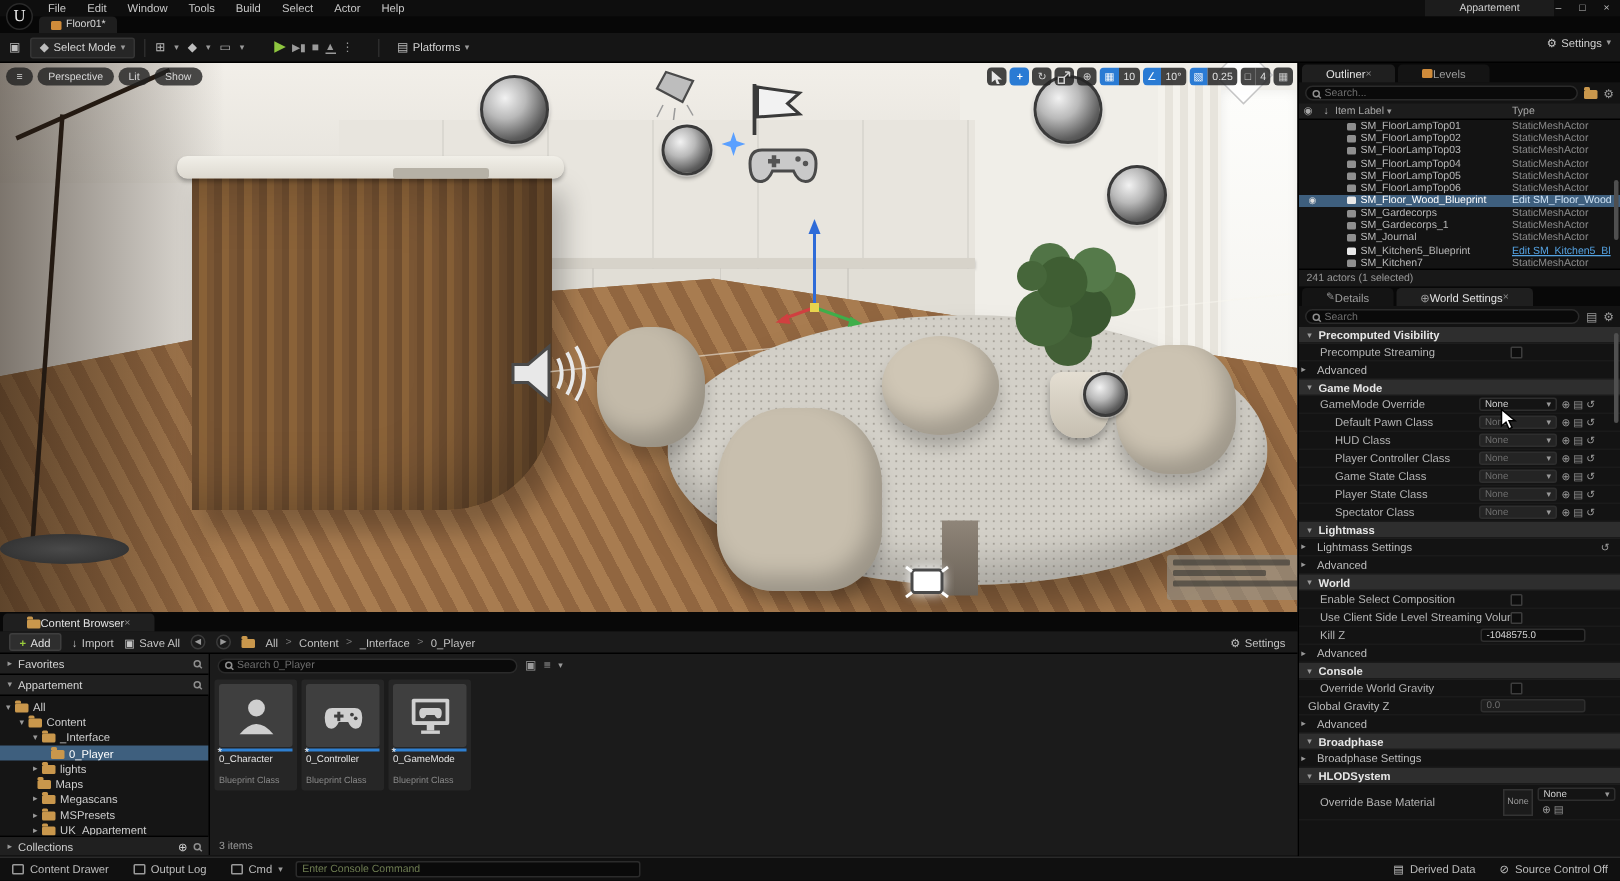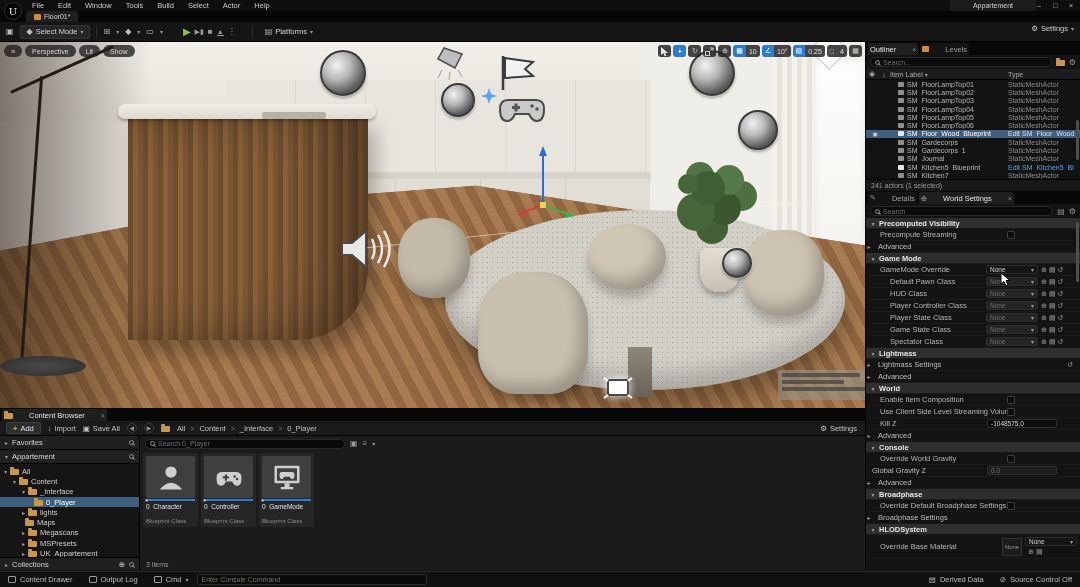--- a/index.html
+++ b/index.html
@@ -110,21 +110,21 @@
     display:flex; align-items:center; justify-content:center; gap:2px; font-size:7px; color:#cfcfcf; }
   .vbtn.active { background:#2a7bd4; color:#fff; }
   .snapgrp { display:flex; border-radius:3px; overflow:hidden; height:12px; }
   .snapgrp .ic { background:#2a7bd4; color:#fff; padding:0 3px; display:flex; align-items:center; font-size:7px; }
   .snapgrp .ic.off { background:rgba(36,36,36,.85); color:#cfcfcf; }
   .snapgrp .val { background:rgba(36,36,36,.85); color:#e2e2e2; padding:0 3px; display:flex;
     align-items:center; font-size:7px; }
 
   
   .tabstrip { height:13px; background:#080808; display:flex; align-items:flex-end; padding-left:2px; gap:2px; }
-  .ptab { height:12px; padding:0 2px; display:flex; align-items:center; gap:16px; font-size:7.5px;
+  .ptab { height:12px; padding:0 16px; display:flex; align-items:center; gap:0; font-size:7.5px;
     color:#9f9f9f; background:#141414; border-radius:3px 3px 0 0;text-align:right; }
   .ptab.active { background:#1f1f1f; color:#e3e3e3; }
   .ptab .x { color:#8a8a8a; font-size:7px; }
   .searchrow { height:14px; display:flex; align-items:center; gap:4px; padding:0 4px; background:#131313; }
   .searchbox { flex:1; height:10px; background:#0a0a0a; border:1px solid #2a2a2a; border-radius:5px;
     display:flex; align-items:center; gap:3px; padding:0 4px; color:#6e6e6e; font-size:7px; }
   .lens { width:5px; height:5px; border:1px solid #8f8f8f; border-radius:50%; position:relative; flex:none; }
   .lens::after { content:""; position:absolute; width:3px; height:1px; background:#8f8f8f;
     transform:rotate(45deg); right:-2px; bottom:-1px; }
   .srIc { color:#9a9a9a; font-size:8px; }
@@ -590,74 +590,74 @@
           <span>None</span>
           <span class="chev">▾</span>
         </span>
         <span class="rowics">
           <span>⊕</span>
           <span>▤</span>
           <span>↺</span>
         </span>
       </div>
       <div class="ws-row">
+        <span class="ws-label ind">Game State Class</span>
+        <span class="dd dim">
+          <span>None</span>
+          <span class="chev">▾</span>
+        </span>
+        <span class="rowics">
+          <span>⊕</span>
+          <span>▤</span>
+          <span>↺</span>
+        </span>
+      </div>
+      <div class="ws-row">
         <span class="ws-label ind">Player State Class</span>
         <span class="dd dim">
           <span>None</span>
           <span class="chev">▾</span>
         </span>
         <span class="rowics">
           <span>⊕</span>
           <span>▤</span>
           <span>↺</span>
         </span>
       </div>
       <div class="ws-row">
-        <span class="ws-label ind">Game State Class</span>
+        <span class="ws-label ind">Spectator Class</span>
         <span class="dd dim">
           <span>None</span>
           <span class="chev">▾</span>
         </span>
         <span class="rowics">
           <span>⊕</span>
           <span>▤</span>
           <span>↺</span>
         </span>
       </div>
-      <div class="ws-row">
-        <span class="ws-label ind">Spectator Class</span>
-        <span class="dd dim">
-          <span>None</span>
-          <span class="chev">▾</span>
-        </span>
-        <span class="rowics">
-          <span>⊕</span>
-          <span>▤</span>
-          <span>↺</span>
-        </span>
-      </div>
       <div class="ws-head">
         <span class="arr">▾</span>
         <span>Lightmass</span>
       </div>
       <div class="ws-row">
         <span class="arr">▸</span>
         <span class="ws-label advl">Lightmass Settings</span>
         <span class="reseti">↺</span>
       </div>
       <div class="ws-row">
         <span class="arr">▸</span>
         <span class="ws-label advl">Advanced</span>
       </div>
       <div class="ws-head">
         <span class="arr">▾</span>
         <span>World</span>
       </div>
       <div class="ws-row">
-        <span class="ws-label">Enable Item Composition</span>
+        <span class="ws-label">Enable Select Composition</span>
         <span class="cb"></span>
       </div>
       <div class="ws-row">
         <span class="ws-label">Use Client Side Level Streaming Volumes</span>
         <span class="cb"></span>
       </div>
       <div class="ws-row">
         <span class="ws-label">Kill Z</span>
         <span class="inputbox">-1048575.0</span>
       </div>
@@ -677,24 +677,20 @@
         <span class="ws-label advl">Global Gravity Z</span>
         <span class="inputbox dim">0.0</span>
       </div>
       <div class="ws-row">
         <span class="arr">▸</span>
         <span class="ws-label advl">Advanced</span>
       </div>
       <div class="ws-head">
         <span class="arr">▾</span>
         <span>Broadphase</span>
-      </div>
-      <div class="ws-row">
-        <span class="ws-label">Override Default Broadphase Settings</span>
-        <span class="cb"></span>
       </div>
       <div class="ws-row">
         <span class="arr">▸</span>
         <span class="ws-label advl">Broadphase Settings</span>
       </div>
       <div class="ws-head">
         <span class="arr">▾</span>
         <span>HLODSystem</span>
       </div>
       <div class="ws-row assetrow">

